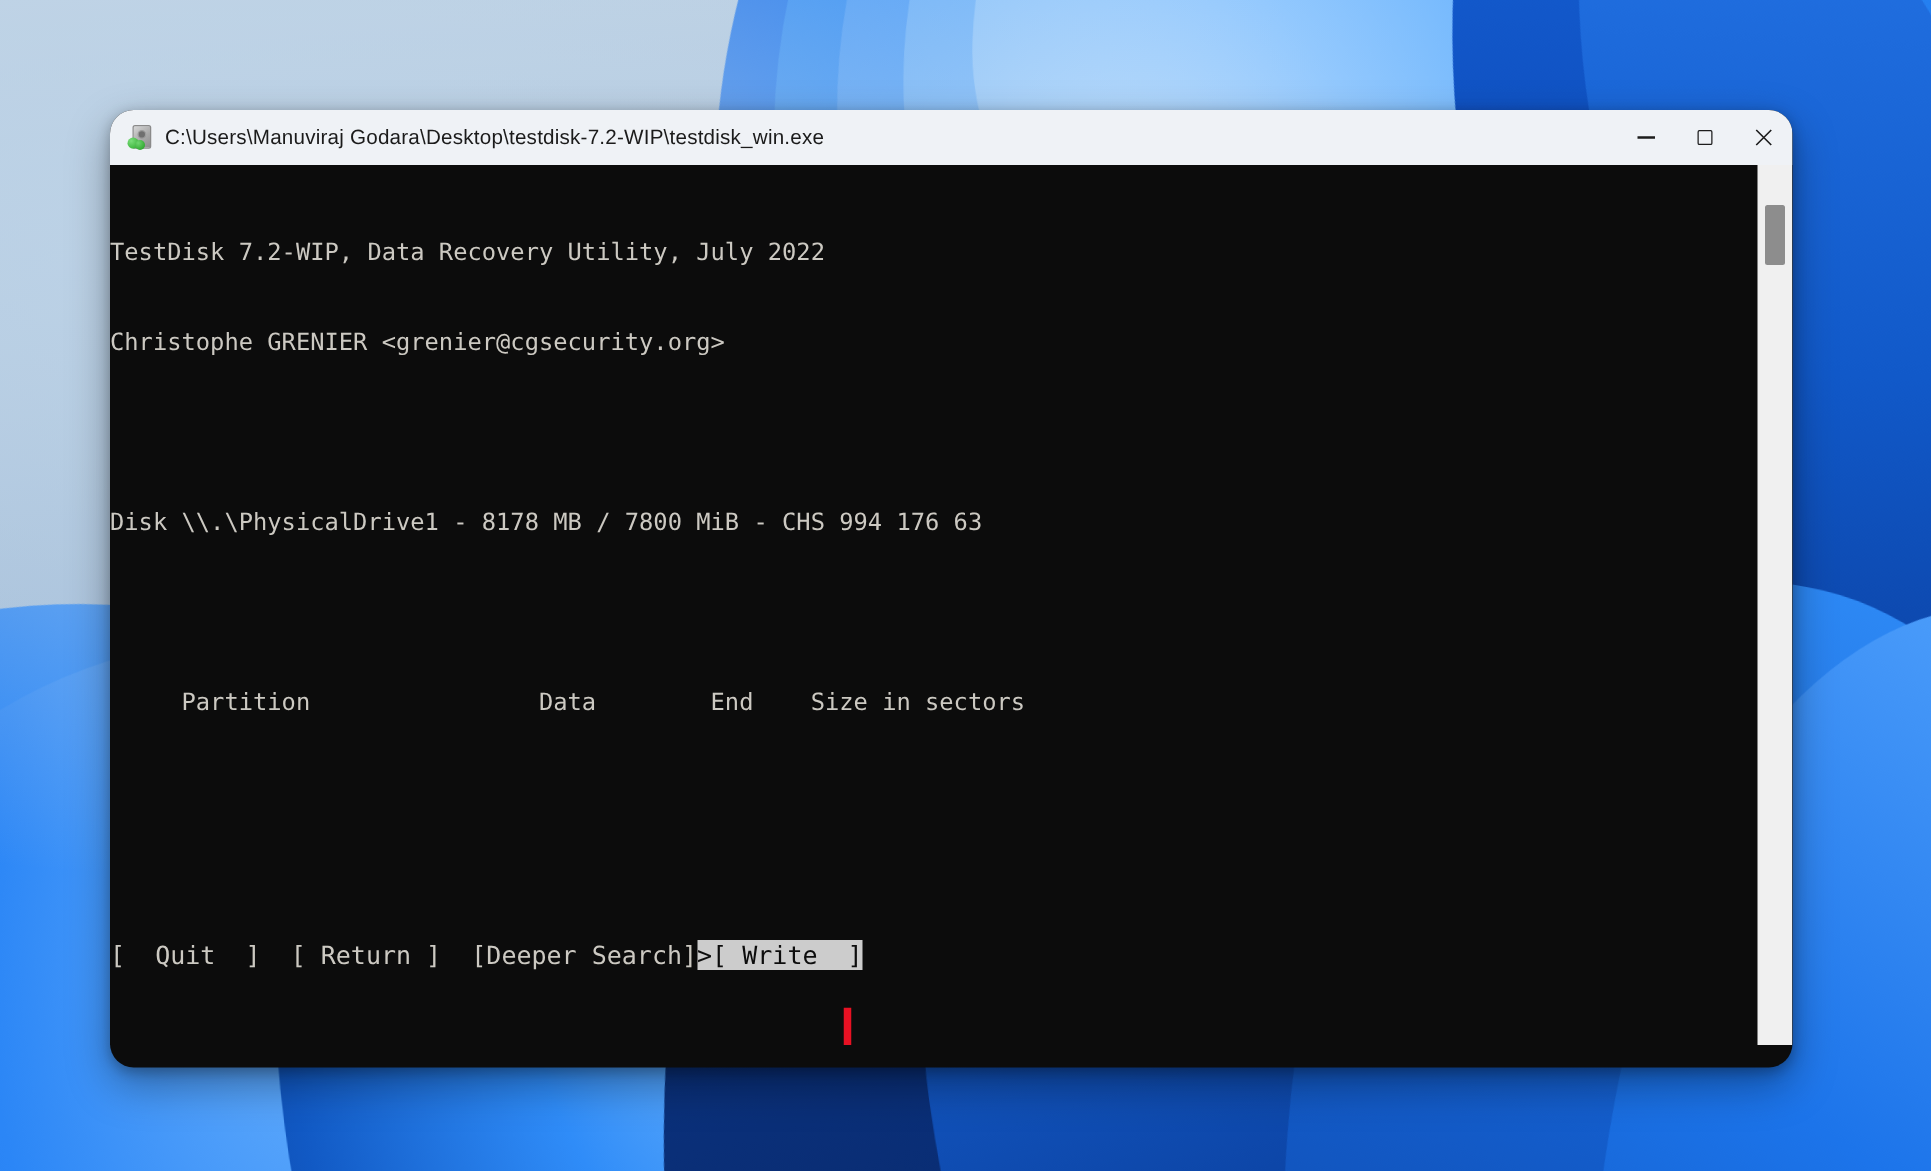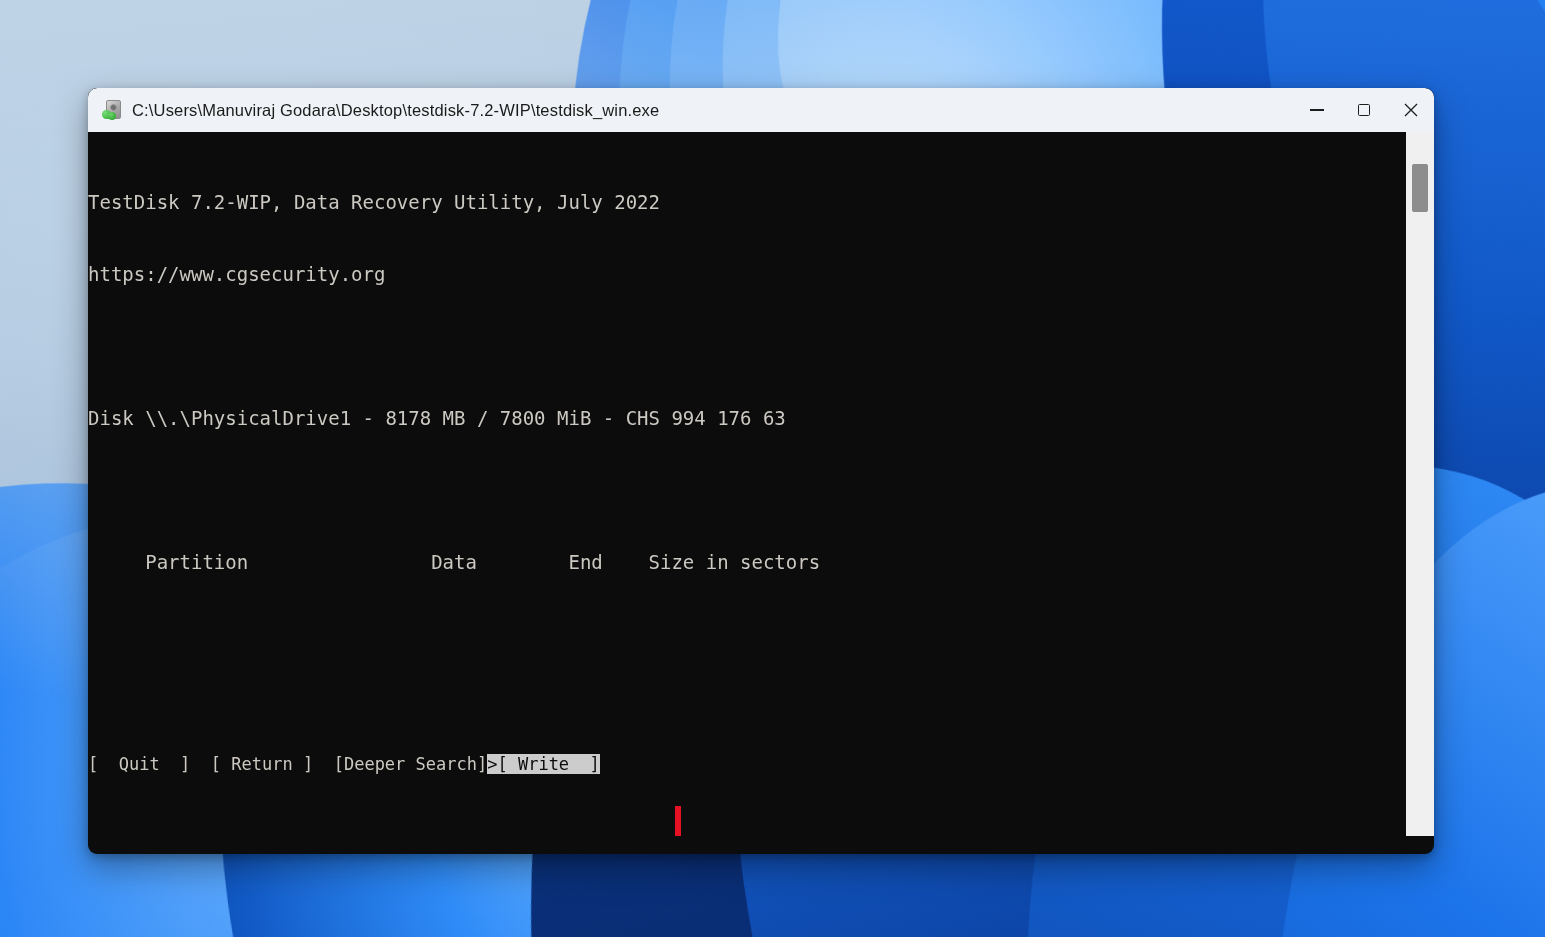--- a/index.html
+++ b/index.html
@@ -85,21 +85,21 @@
     pointer-events: none;
   }
 
   
   #console-window {
     position: absolute;
     left: 88px;
     top: 88px;
     width: 1346px;
     height: 766px;
-    border-radius: 9px;
+    border-radius: 19px;
     box-shadow: 0 14px 34px rgba(0,0,0,.34), 0 3px 10px rgba(0,0,0,.26);
     overflow: hidden;
     background: #0c0c0c;
   }
 
   #title-bar {
     position: relative;
     height: 44px;
     background: #eff2f6;
     display: flex;
@@ -181,21 +181,21 @@
     white-space: pre;
     letter-spacing: 0px;
   }
   .term-line { height: 24px; padding-left: 0; }
 
   #bottom-block {
     position: absolute;
     left: 0; right: 28px;
     bottom: 12px;
     font-family: "DejaVu Sans Mono", "Liberation Mono", monospace;
-    font-size: 17px;
+    font-size: 20px;
     line-height: 24px;
     color: #ccc9c2;
     white-space: pre;
   }
   .menu-row { height: 24px; }
   .hl {
     background: #cccccc;
     color: #0c0c0c;
   }
 
@@ -270,21 +270,21 @@
             <path d="M1 1 L13 13 M13 1 L1 13" stroke="#1d1d1d" stroke-width="1.3" fill="none"></path>
           </svg>
         </div>
       </div>
     </div>
 
     <div id="terminal">
 
       <div id="term-text">
         <div class="term-line">TestDisk 7.2-WIP, Data Recovery Utility, July 2022</div>
-        <div class="term-line">https://www.cgsecurity.org</div>
+        <div class="term-line">Christophe GRENIER &lt;grenier@cgsecurity.org&gt;</div>
         <div class="term-line"></div>
         <div class="term-line">Disk \\.\PhysicalDrive1 - 8178 MB / 7800 MiB - CHS 994 176 63</div>
         <div class="term-line"></div>
         <div class="term-line">     Partition                Data        End    Size in sectors</div>
         <div class="term-line"></div>
       </div>
 
       <div id="bottom-block">
         <div class="menu-row"><span>[  Quit  ]</span><span>  </span><span>[ Return ]</span><span>  </span><span>[Deeper Search]</span><span class="hl">&gt;[ Write  ]</span></div>
       </div>

